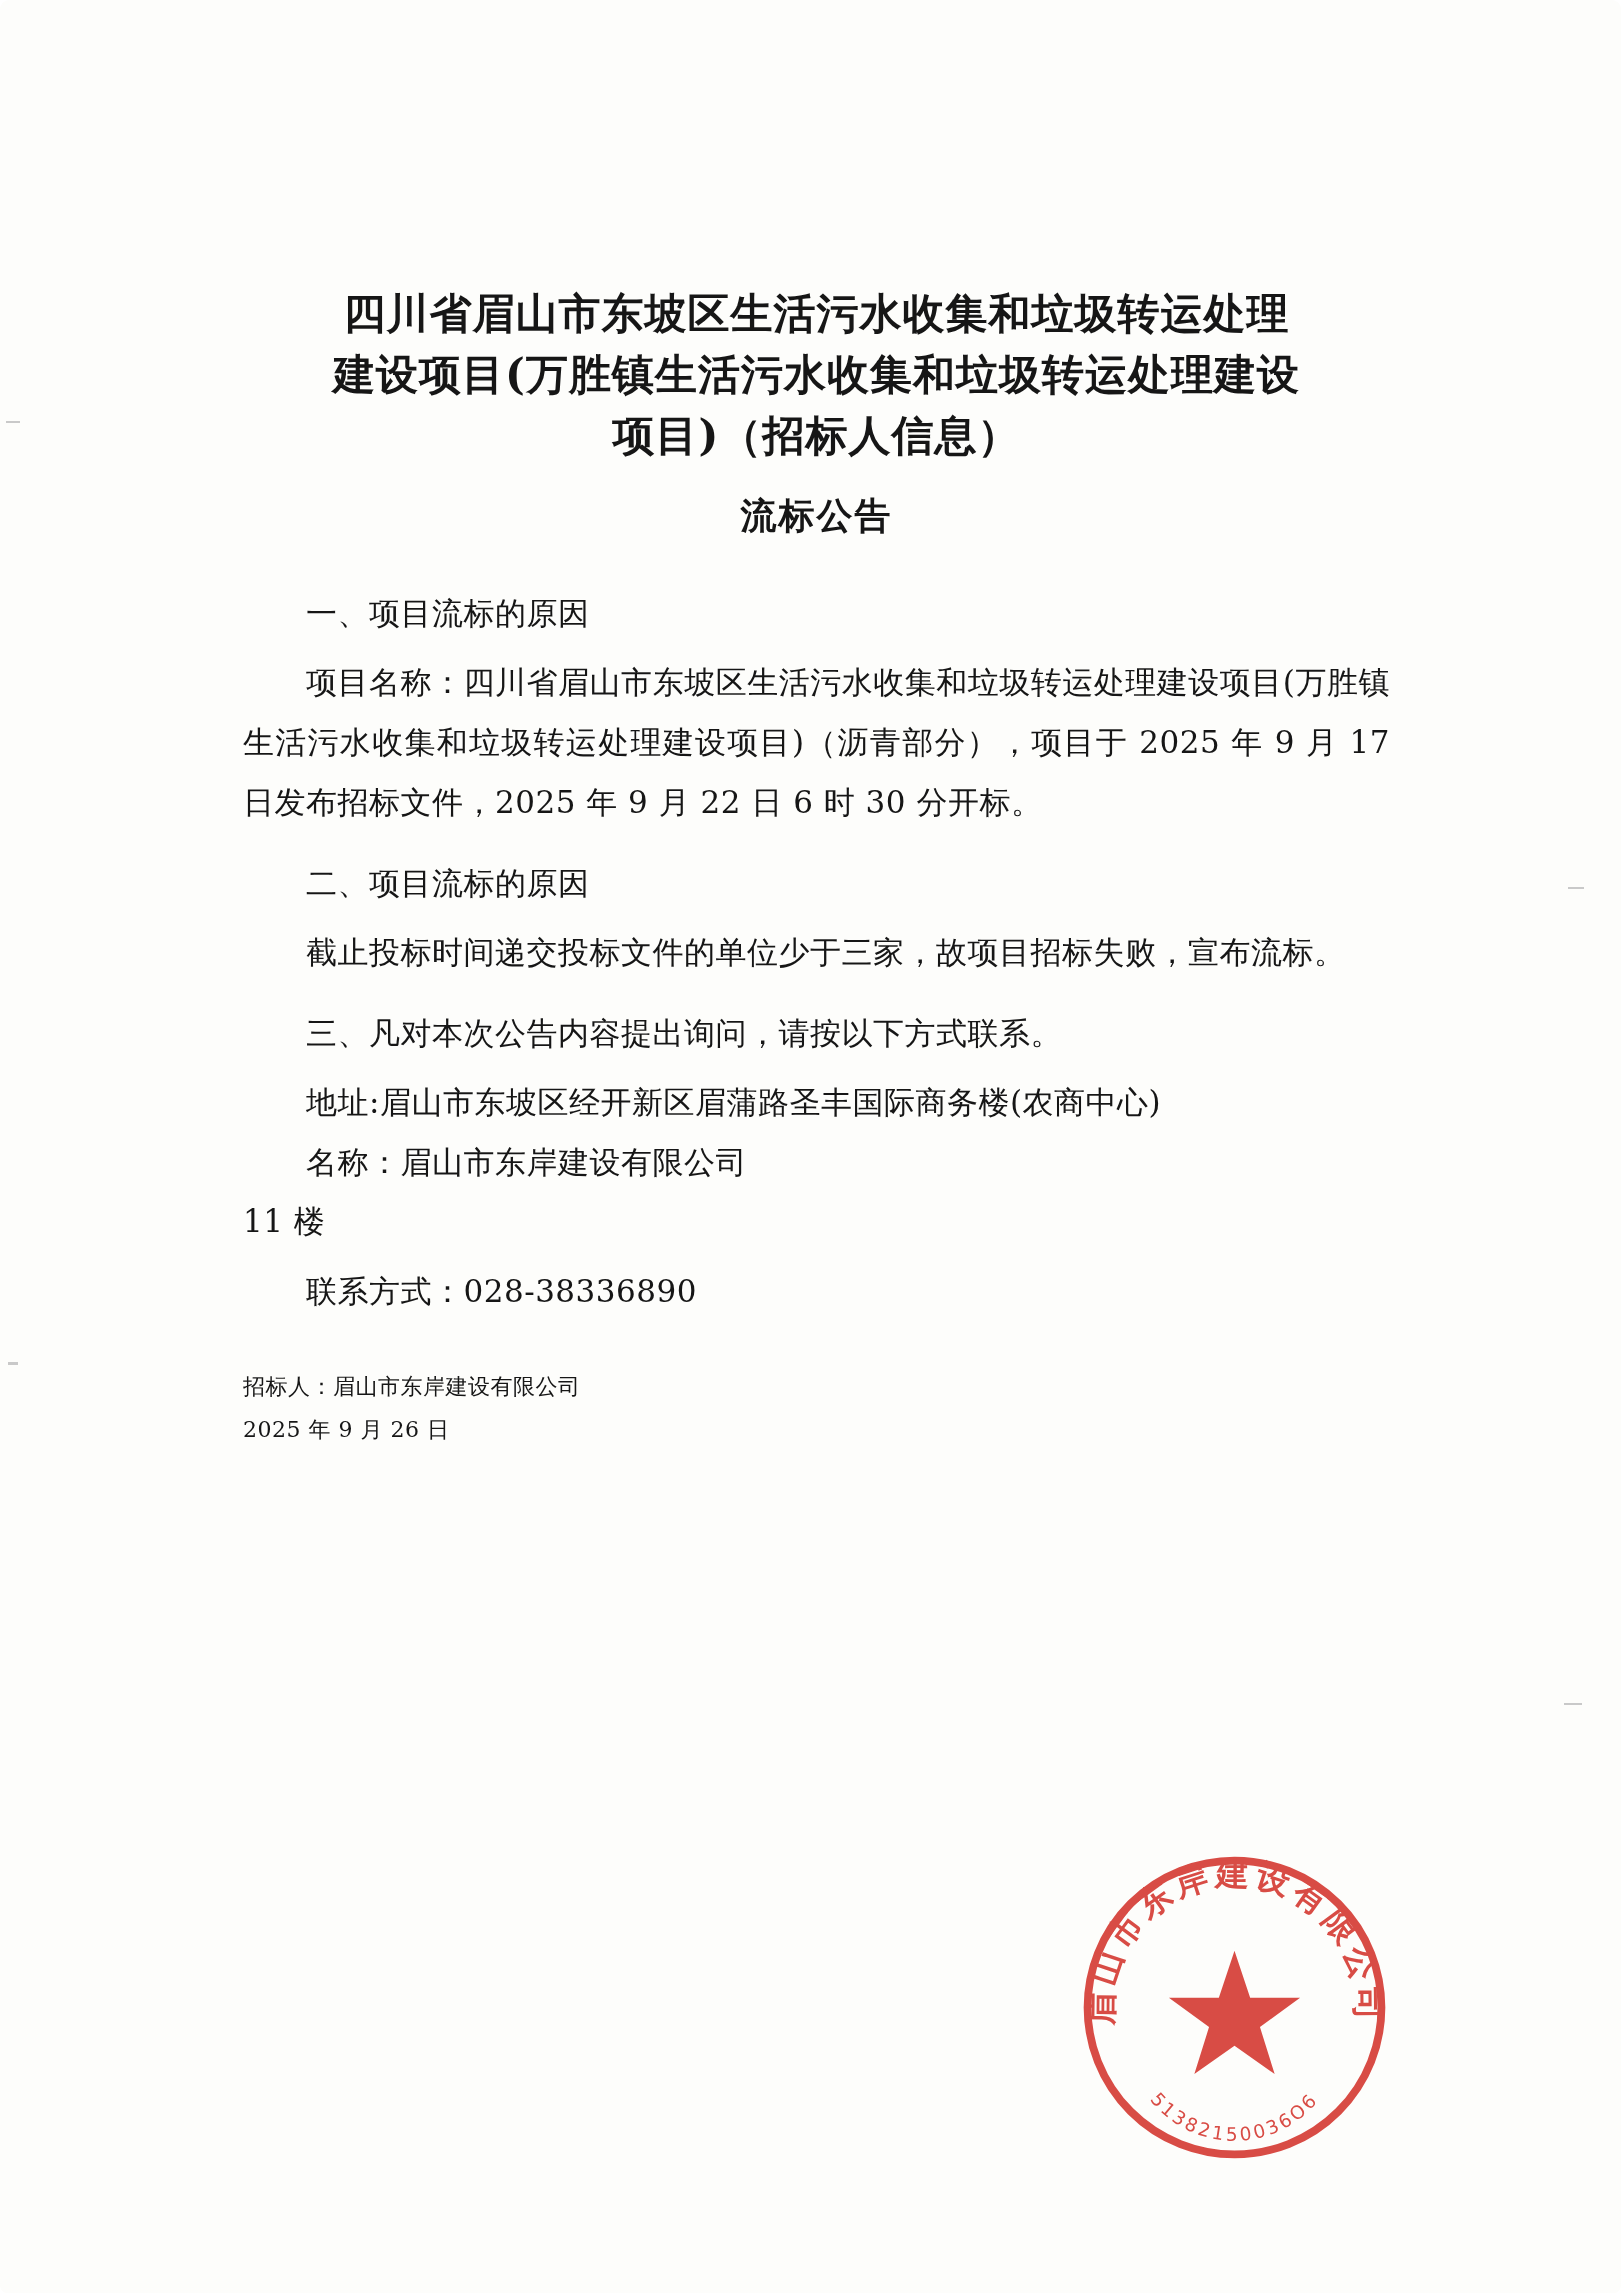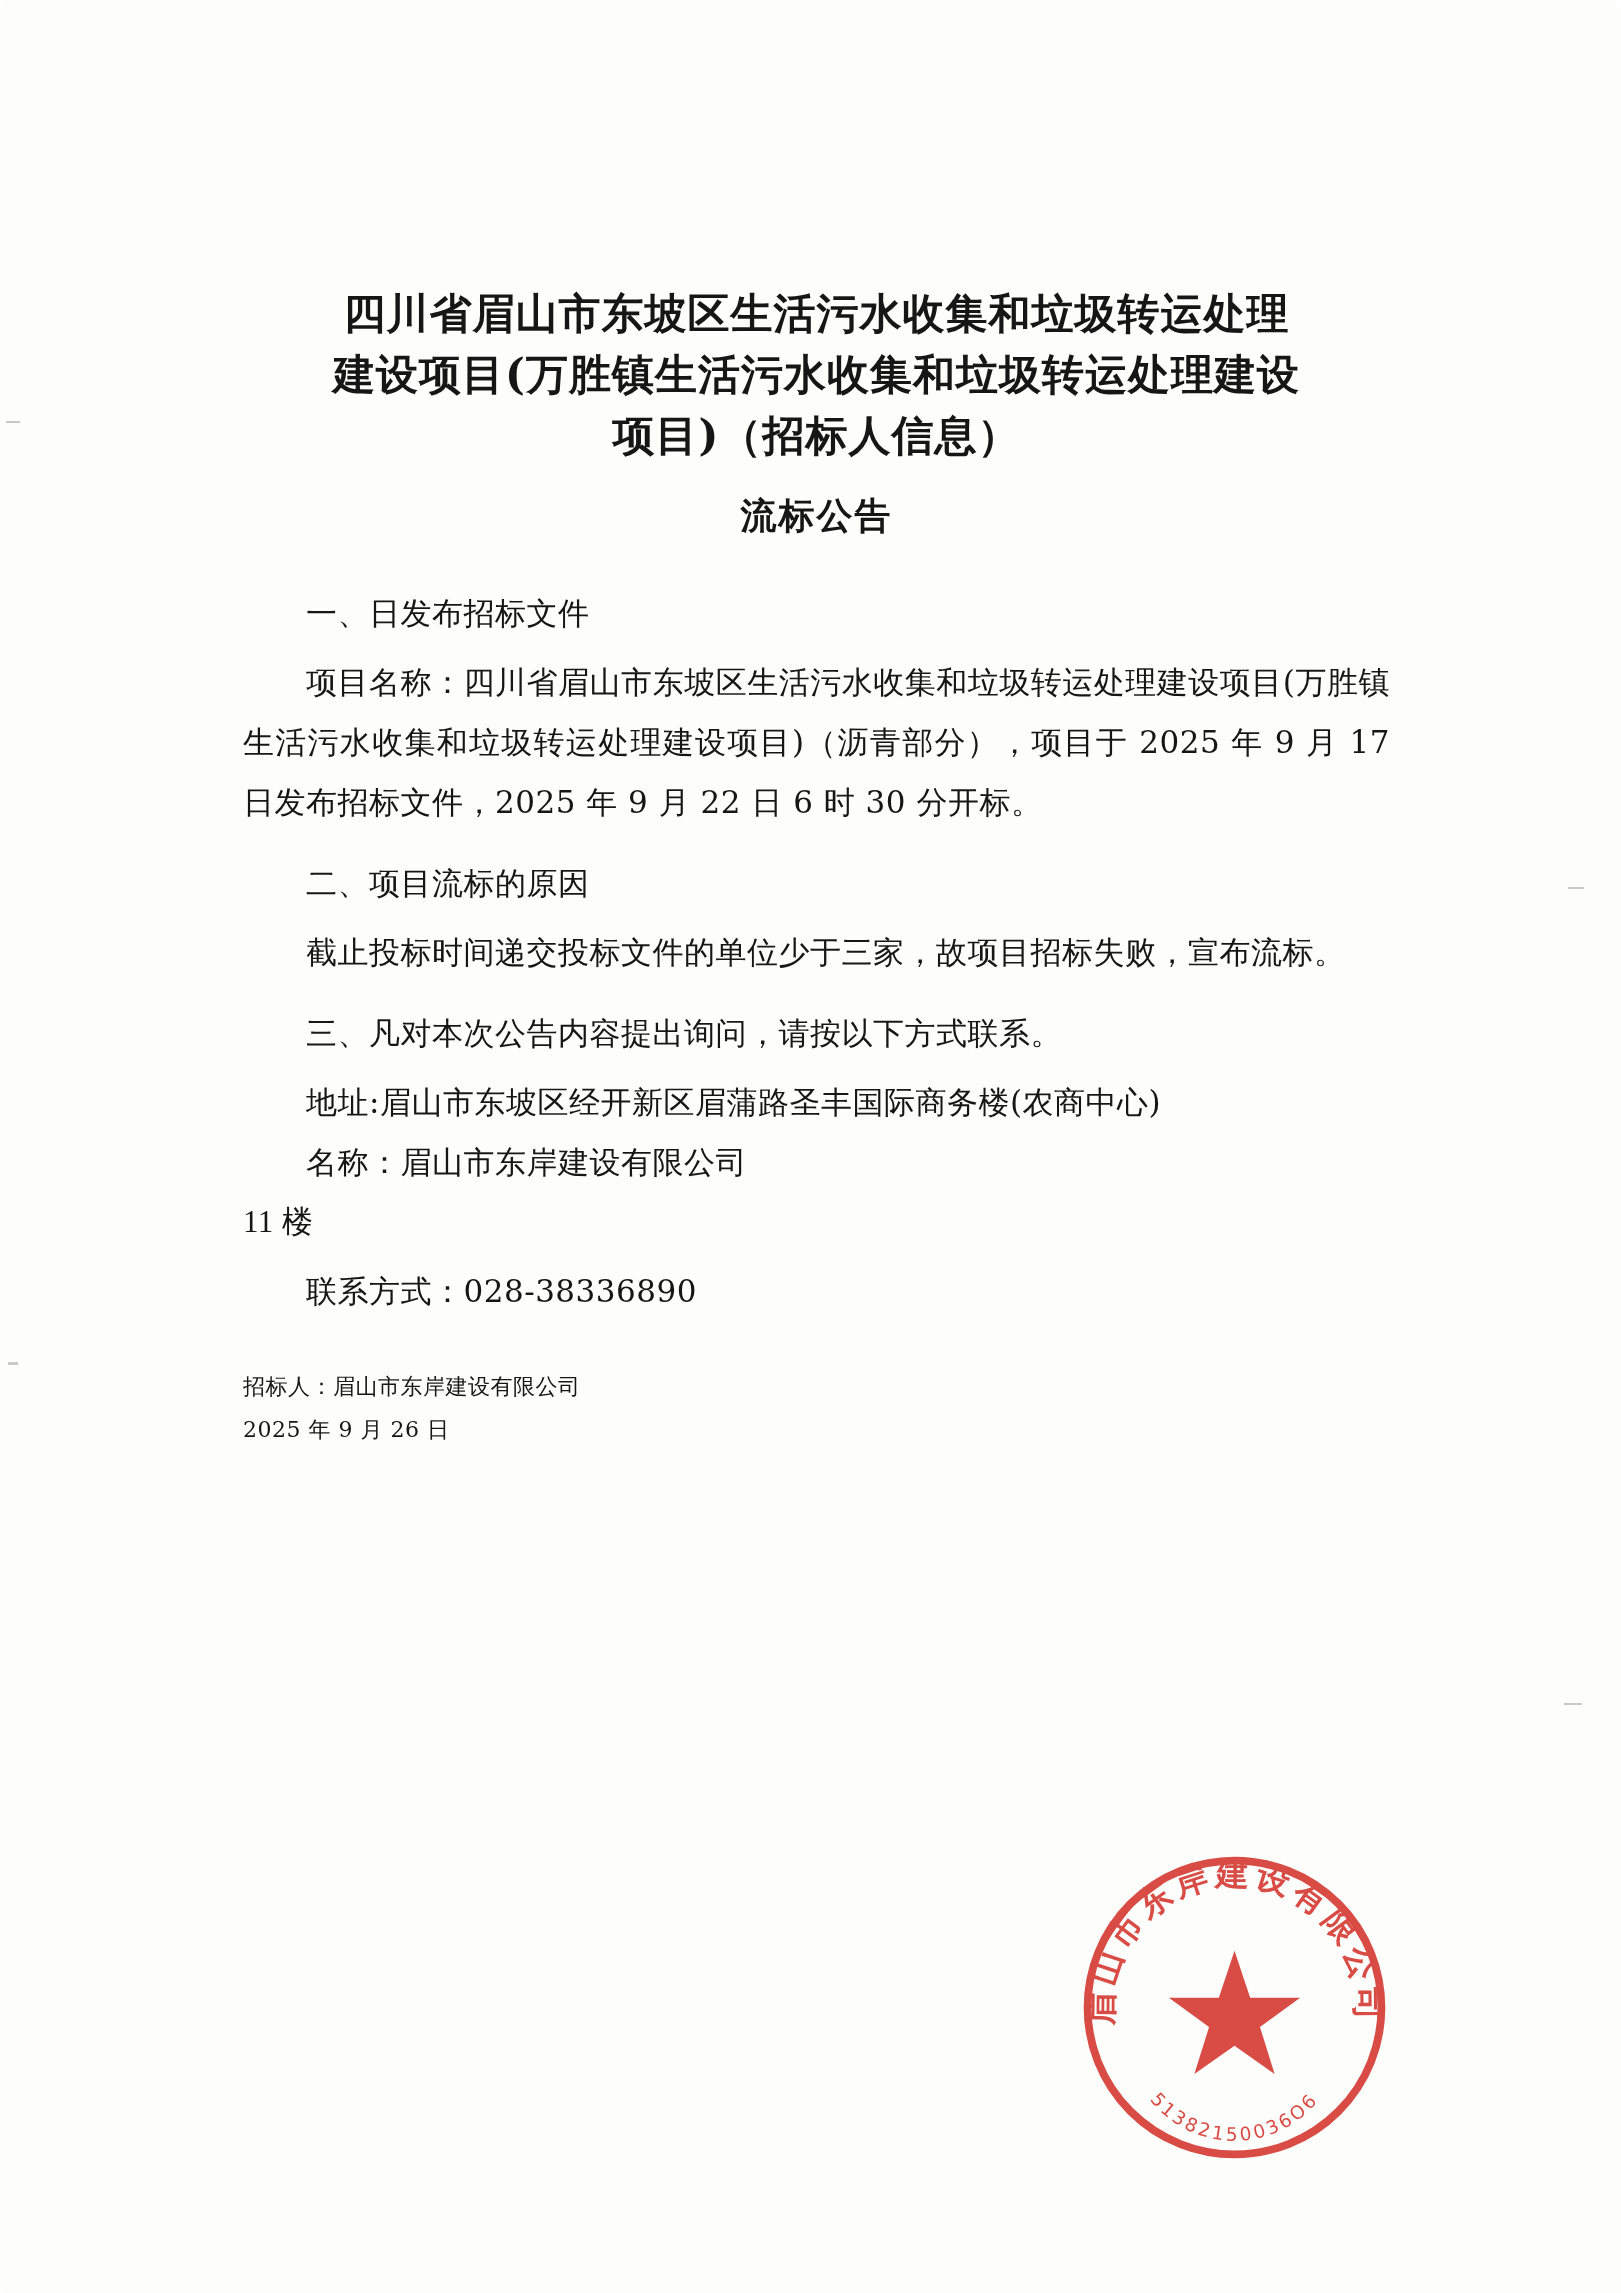--- a/index.html
+++ b/index.html
@@ -55,21 +55,20 @@
     letter-spacing: 0.5px;
   }
 
   p.para {
     margin: 0 0 9.8px 0;
     text-indent: 63px;
     text-align: justify;
   }
   p.para.noindent {
     text-indent: 0;
-    font-family: Liberation Serif, serif;
   }
   p.heading {
     margin: 21.6px 0 9.8px 0;
     text-indent: 63px;
   }
   p.tight {
     margin-bottom: 0;
   }
 
   .sign-block {
@@ -119,21 +118,21 @@
     <div class="title-block">
       <span class="title-line">四川省眉山市东坡区生活污水收集和垃圾转运处理</span>
       <span class="title-line">建设项目(万胜镇生活污水收集和垃圾转运处理建设</span>
       <span class="title-line">项目)（招标人信息）</span>
     </div>
 
     <div class="title-sub">流标公告</div>
 
     <div class="body-text">
 
-      <p class="heading">一、日发布招标文件</p>
+      <p class="heading">一、项目流标的原因</p>
       <p class="para">项目名称：四川省眉山市东坡区生活污水收集和垃圾转运处理建设项目(万胜镇生活污水收集和垃圾转运处理建设项目)（沥青部分），项目于 2025 年 9 月 17 日发布招标文件，2025 年 9 月 22 日 6 时 30 分开标。</p>
 
       <p class="heading">二、项目流标的原因</p>
       <p class="para">截止投标时间递交投标文件的单位少于三家，故项目招标失败，宣布流标。</p>
 
       <p class="heading">三、凡对本次公告内容提出询问，请按以下方式联系。</p>
 
       <p class="para tight">地址:眉山市东坡区经开新区眉蒲路圣丰国际商务楼(农商中心)</p>
       <p class="para tight">名称：眉山市东岸建设有限公司</p>
       <p class="para noindent">11 楼</p>

